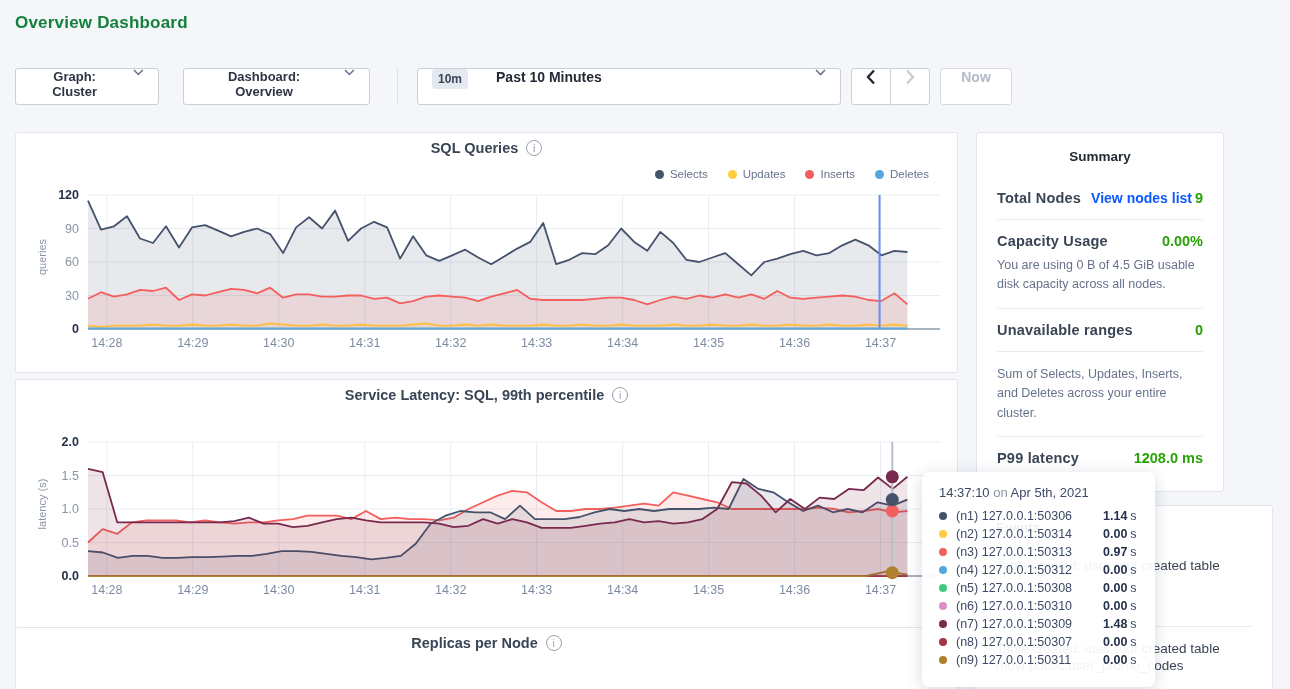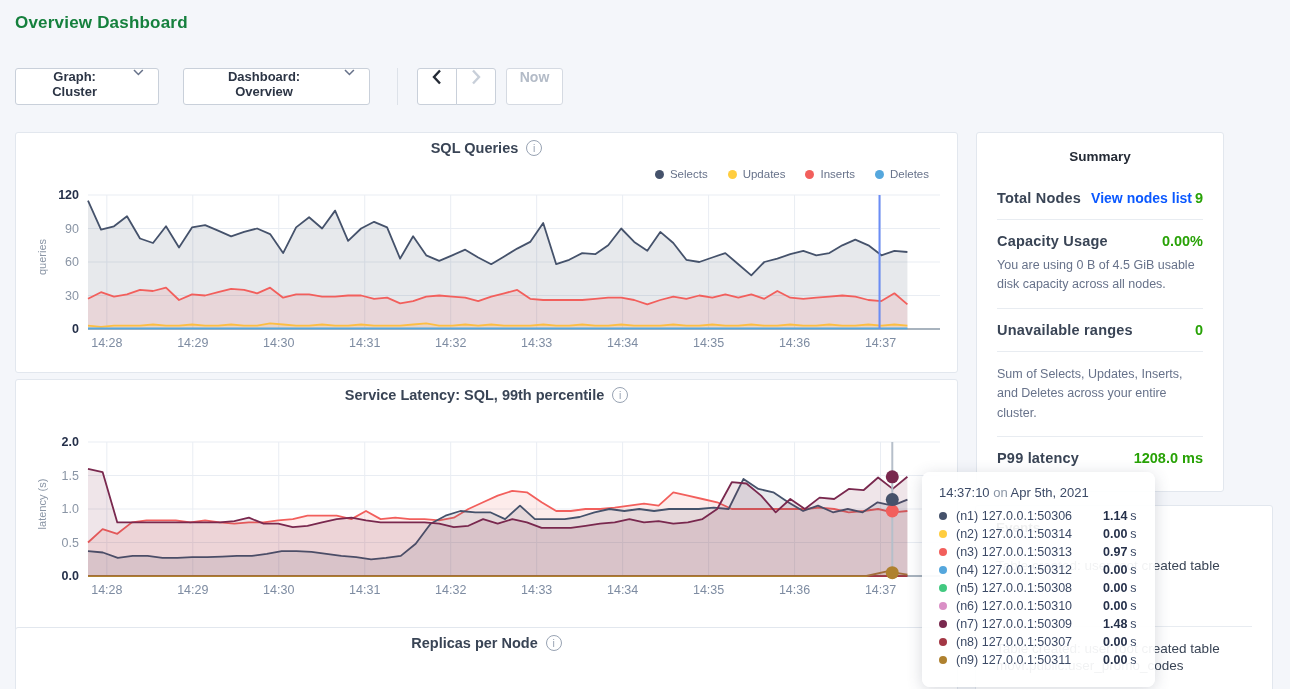--- a/index.html
+++ b/index.html
@@ -32,21 +32,21 @@
   .time-label { font-size:14px; font-weight:700; color:#242a35; flex:1; text-align:left; }
   .chev { width:11px; height:7px; }
   .chev path { stroke:#67728a; stroke-width:1.6; fill:none; }
   .btn-group { display:flex; margin-right:10px; }
   .nav-btn { width:40px; justify-content:center; }
   .nav-btn.prev { border-radius:3px 0 0 3px; }
   .nav-btn.next { border-radius:0 3px 3px 0; margin-left:-1px; }
   .arrow { width:10px; height:16px; }
   .arrow path { stroke:#242a35; stroke-width:2.4; fill:none; }
   .nav-btn.next .arrow path { stroke:#c8cfd9; }
-  .now-btn { width:57px; justify-content:center; color:#b3bbc7; font-size:14px; border-color:#d5dae2; }
+  .now-btn { width:72px; justify-content:center; color:#b3bbc7; font-size:14px; border-color:#d5dae2; }
 
   
   .card { position:absolute; background:#fff; border:1px solid #e2e7ee; border-radius:3px; }
   #sql-card { left:15px; top:132px; width:943px; height:241px; }
   #lat-card { left:15px; top:379px; width:943px; height:281px; }
   #rep-card { left:15px; top:627px; width:943px; height:90px; }
   #summary-card { left:976px; top:132px; width:248px; height:360px; }
   #events-card  { left:975px; top:505px; width:298px; height:200px; }
 
   .chart-title { height:30px; display:flex; justify-content:center; align-items:center; gap:8px; }
@@ -111,20 +111,27 @@
           <path d="M1 1 L5.5 5.5 L10 1"></path>
         </svg>
     </button>
     <button class="btn dd dd-dash">
       <span>Dashboard: Overview</span>
       <svg class="chev" viewBox="0 0 11 7">
           <path d="M1 1 L5.5 5.5 L10 1"></path>
         </svg>
     </button>
     <div class="vdiv"></div>
+    <button class="btn time-sel">
+      <span class="time-badge">10m</span>
+      <span class="time-label">Past 10 Minutes</span>
+      <svg class="chev" viewBox="0 0 11 7">
+          <path d="M1 1 L5.5 5.5 L10 1"></path>
+        </svg>
+    </button>
     <div class="btn-group">
       <button class="btn nav-btn prev">
         <svg class="arrow" viewBox="0 0 10 16">
             <path d="M8 1.5 L2 8 L8 14.5"></path>
           </svg>
       </button>
       <button class="btn nav-btn next">
         <svg class="arrow" viewBox="0 0 10 16">
             <path d="M2 1.5 L8 8 L2 14.5"></path>
           </svg>

